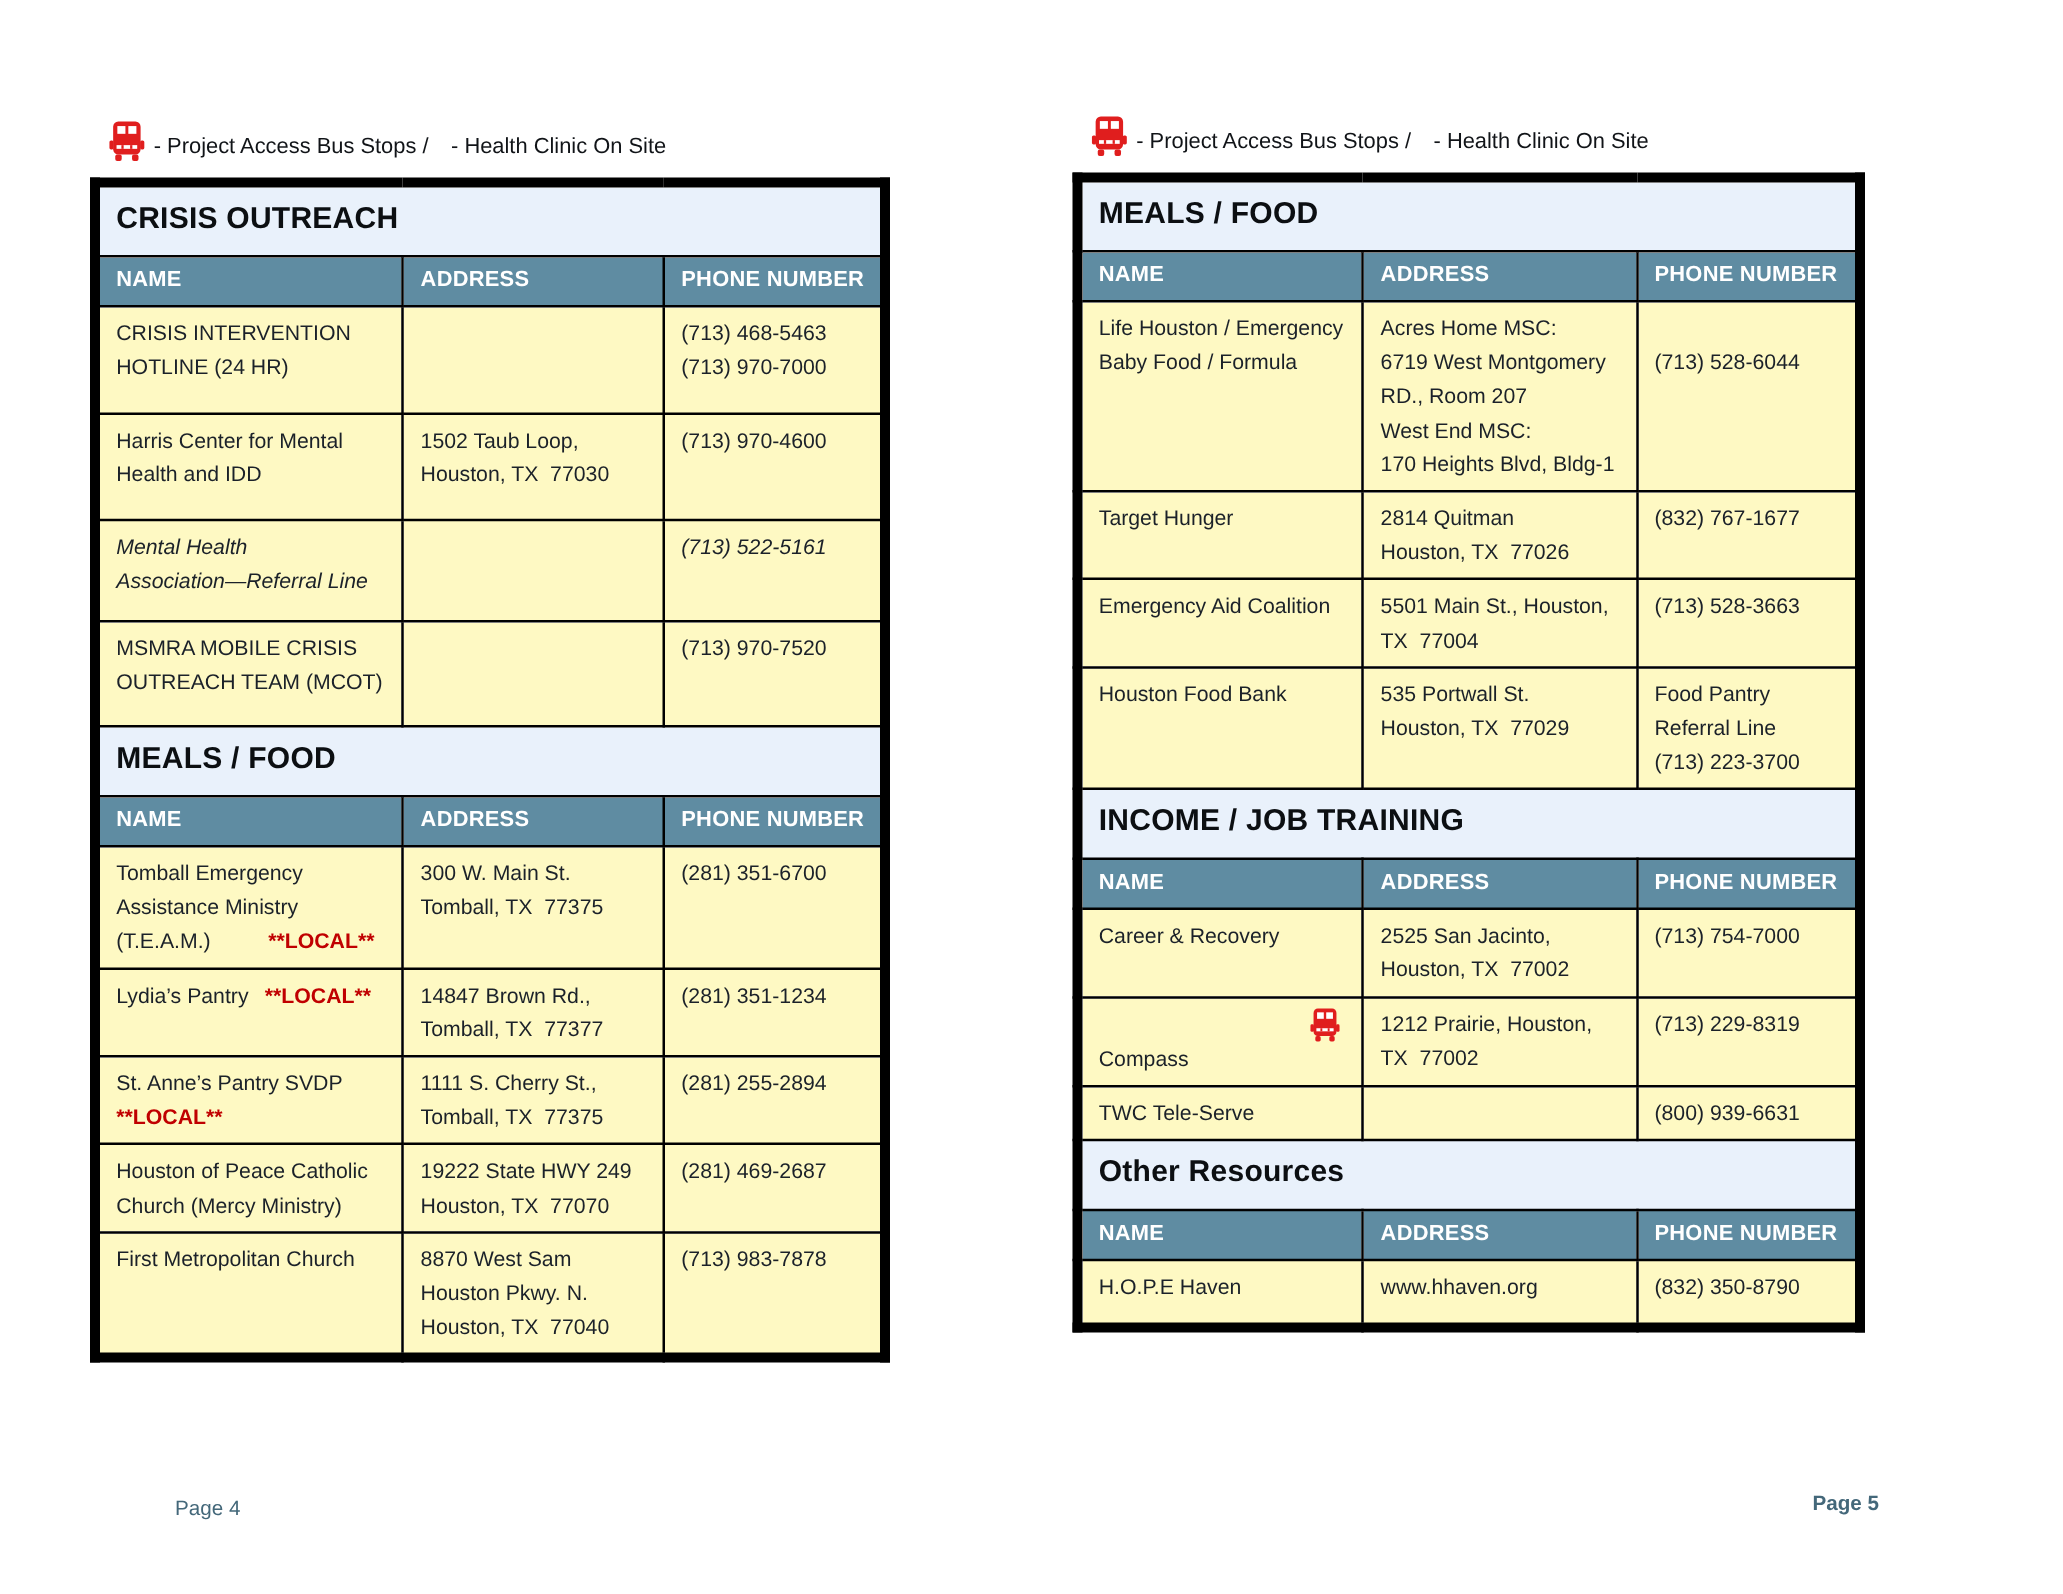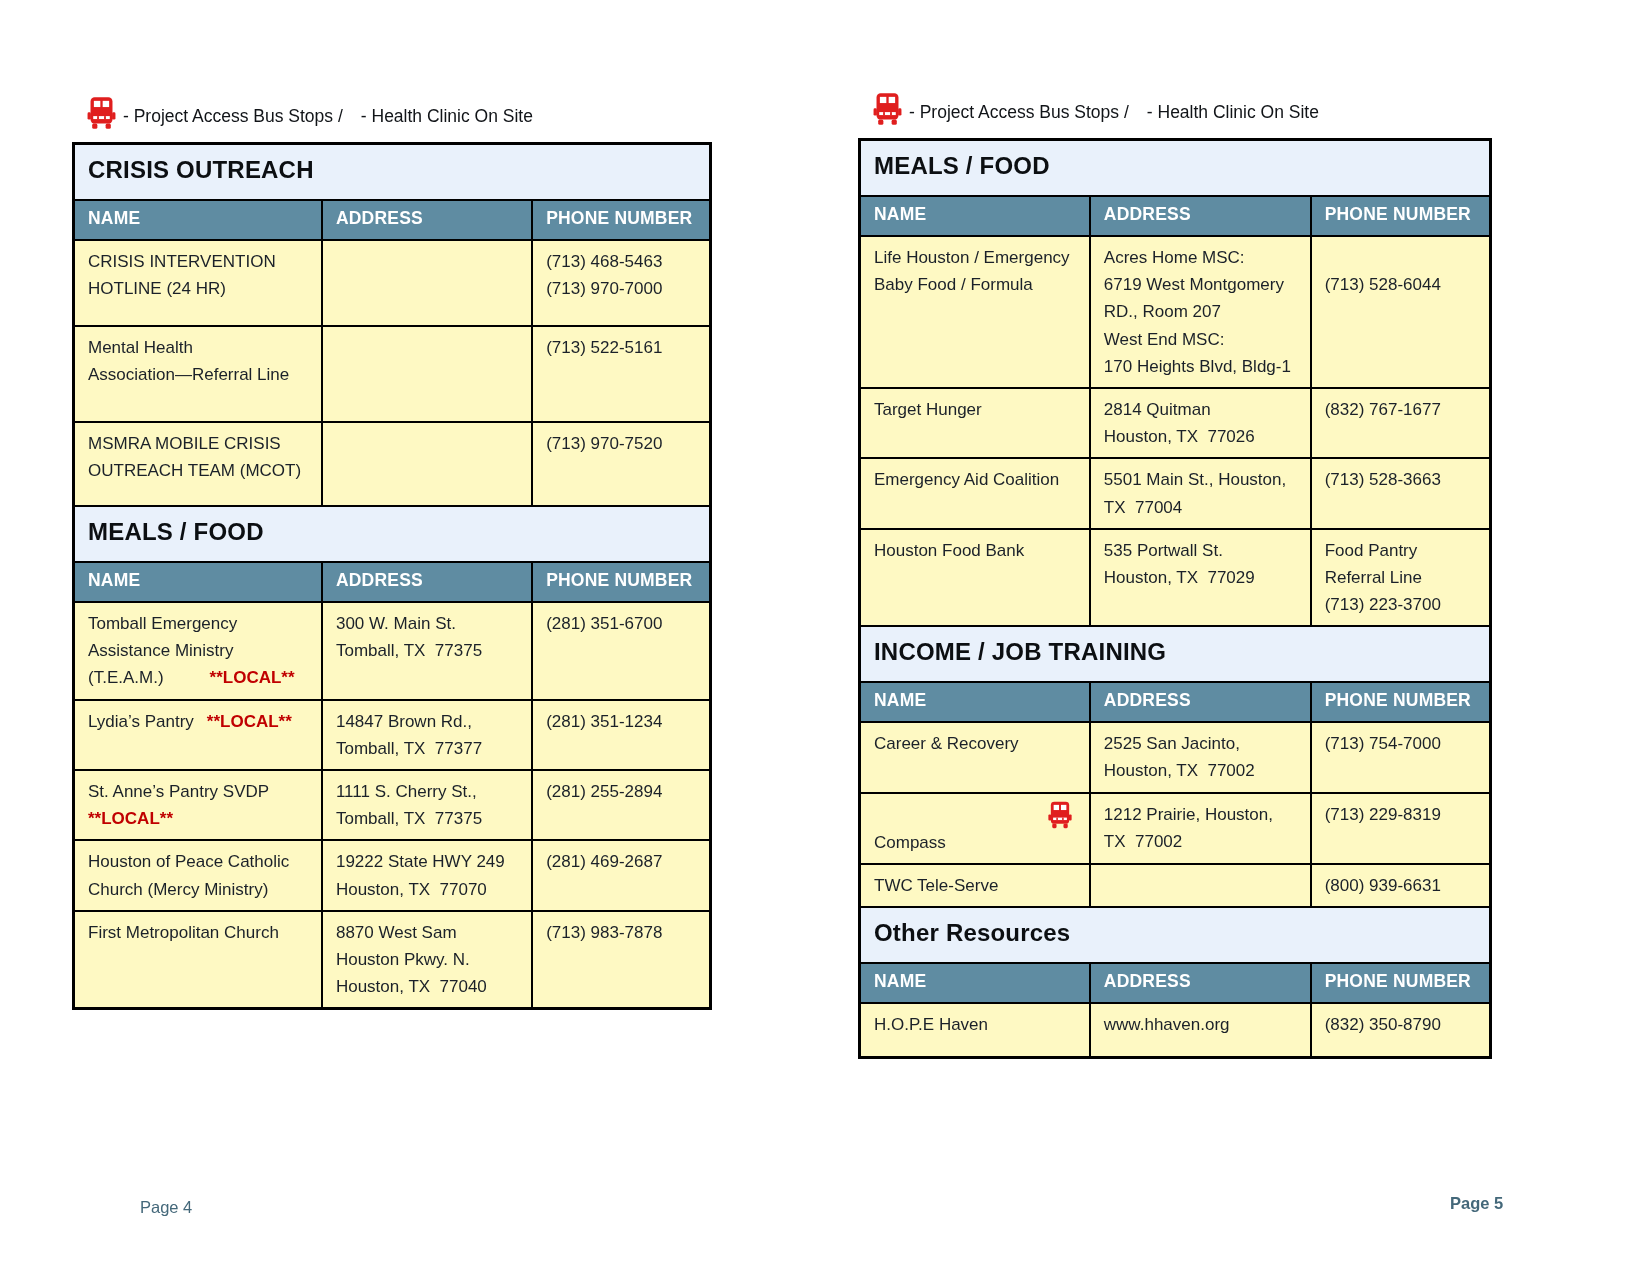--- a/index.html
+++ b/index.html
@@ -12,21 +12,21 @@
   #page5{left:858px;top:84px;width:634px;}
 
   .caption{
     display:flex;align-items:flex-end;gap:6px;margin:0 0 12px 14px;height:42px;
     font-size:17.5px;color:#111418;
   }
   .caption .bus{flex:0 0 auto;line-height:0;}
   .caption .lbl{padding-bottom:3px;white-space:pre;}
   .caption .gap{width:6px;}
 
-  table.res{width:100%;border-collapse:collapse;border:3px solid #000000;table-layout:fixed;}
+  table.res{width:100%;border-collapse:collapse;border:8px solid #000000;table-layout:fixed;}
   table.res td{border:2px solid #000;vertical-align:top;overflow:hidden;}
   .section-cell{
     background:#e9f1fb;font-size:24px;font-weight:bold;color:#0c0f12;
     padding:11px 12px 15px 13px;letter-spacing:.2px;
   }
   .head-cell{
     background:#5f8ca2;color:#ffffff;font-weight:bold;font-size:17.5px;
     padding:7px 11px 9px 13px;letter-spacing:.2px;
   }
   .data-cell{
@@ -84,21 +84,34 @@
           <td class="data-cell">
             <div class="line"><span>CRISIS INTERVENTION</span></div>
             <div class="line"><span>HOTLINE (24 HR)</span></div>
           </td>
           <td class="data-cell"></td>
           <td class="data-cell">
             <div class="line">(713) 468-5463</div>
             <div class="line">(713) 970-7000</div>
           </td>
         </tr>
-        <tr style="height: 96px;">
+        <tr style="height: 85px;">
+          <td class="data-cell">
+            <div class="line"><span>Harris Center for Mental</span></div>
+            <div class="line"><span>Health and IDD</span></div>
+          </td>
+          <td class="data-cell">
+            <div class="line">1502 Taub Loop,</div>
+            <div class="line">Houston, TX  77030</div>
+          </td>
+          <td class="data-cell">
+            <div class="line">(713) 970-4600</div>
+          </td>
+        </tr>
+        <tr style="height: 81px; font-style: italic;">
           <td class="data-cell">
             <div class="line"><span>Mental Health</span></div>
             <div class="line"><span>Association—Referral Line</span></div>
           </td>
           <td class="data-cell"></td>
           <td class="data-cell">
             <div class="line">(713) 522-5161</div>
           </td>
         </tr>
         <tr style="height: 84px;">

